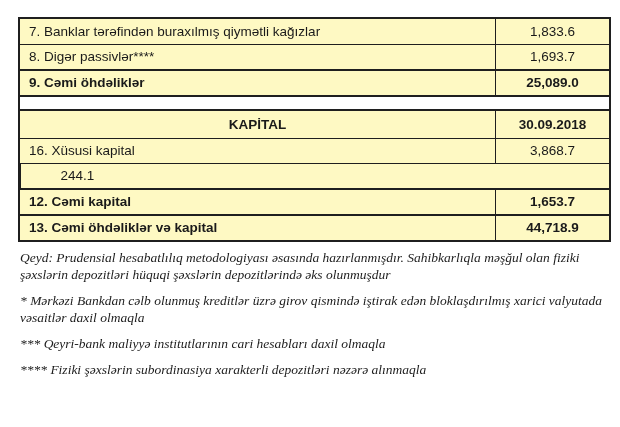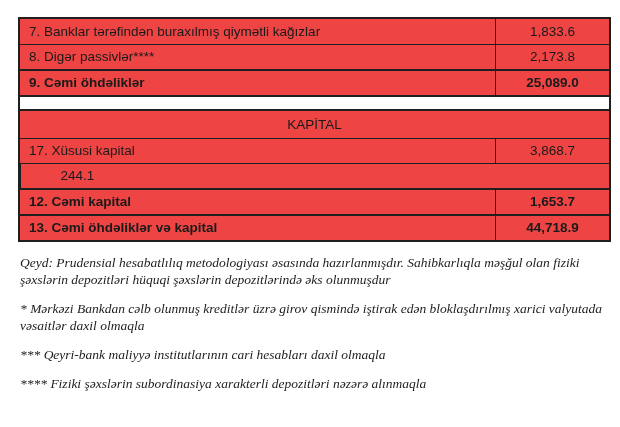--- a/index.html
+++ b/index.html
@@ -14,88 +14,89 @@
     overflow: hidden;
   }
   .content {
     position: absolute;
     left: 18px; top: 17px;
     width: 593px;
   }
   .tbl {
     width: 100%;
     border: 2px solid var(--bc);
-    background: #ef4444;
+    background: #fef9c3;
   }
   .row { display: flex; align-items: center; min-height: 25px; }
   .row + .row { border-top: 1px solid var(--bc); }
   .row.thick { border-top: 2px solid var(--bc); }
   .cell { font-size: 13.5px; line-height: 1.15; }
   .cell.label {
     flex: 1 1 auto;
     padding: 4px 8px 4px 9px;
   }
   .cell.value {
     flex: 0 0 114px;
     width: 114px;
     border-left: 1.5px solid var(--bc);
     text-align: center;
     padding: 0 5px;
     align-self: stretch;
     display: flex; align-items: center; justify-content: center;
   }
   .row.bold { font-weight: 700; min-height: 26px; }
   .row.bold .cell.label { }
-  .row.header { font-weight: 400; min-height: 27px; }
+  .row.header { font-weight: 700; min-height: 27px; }
   .row.header .cell.label { text-align: center; padding-left: 8px; }
   .section-gap {
     height: 12px;
     border-left: 2px solid var(--bc);
     border-right: 2px solid var(--bc);
   }
   .notes {
     margin-top: 7px;
     padding: 0 6px 0 2px;
     font-family: "Liberation Serif", serif;
     font-style: italic;
     font-size: 13.5px;
     line-height: 17px;
     color: #1c1c1c;
   }
-  .notes p { margin: 12px 0 8px 0; }
+  .notes p { margin: 4px 0 8px 0; }
   .notes p.gap-lg { margin-bottom: 9px; }
 </style>
 </head>
 <body>
 
 <div class="content">
 
   <div class="tbl">
     <div class="row">
       <div class="cell label">7. Banklar tərəfindən buraxılmış qiymətli kağızlar</div>
       <div class="cell value">1,833.6</div>
     </div>
     <div class="row">
       <div class="cell label">8. Digər passivlər****</div>
-      <div class="cell value">2,173.8</div>
+      <div class="cell value">1,693.7</div>
     </div>
     <div class="row bold thick">
       <div class="cell label">9. Cəmi öhdəliklər</div>
       <div class="cell value">25,089.0</div>
     </div>
   </div>
 
   <div class="section-gap"></div>
 
   <div class="tbl">
     <div class="row header">
       <div class="cell label">KAPİTAL</div>
+      <div class="cell value">30.09.2018</div>
     </div>
     <div class="row">
-      <div class="cell label">17. Xüsusi kapital</div>
+      <div class="cell label">16. Xüsusi kapital</div>
       <div class="cell value">3,868.7</div>
     </div>
     <div class="row">
       <div class="cell value">244.1</div>
     </div>
     <div class="row bold thick">
       <div class="cell label">12. Cəmi kapital</div>
       <div class="cell value">1,653.7</div>
     </div>
     <div class="row bold thick">

